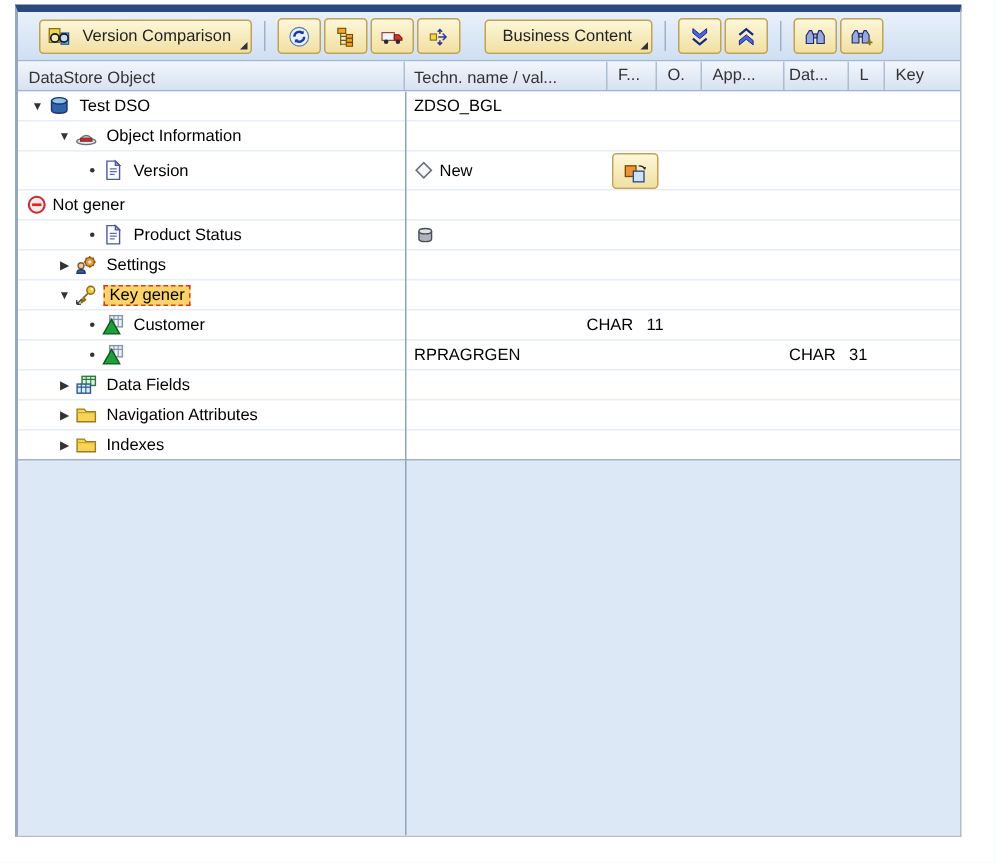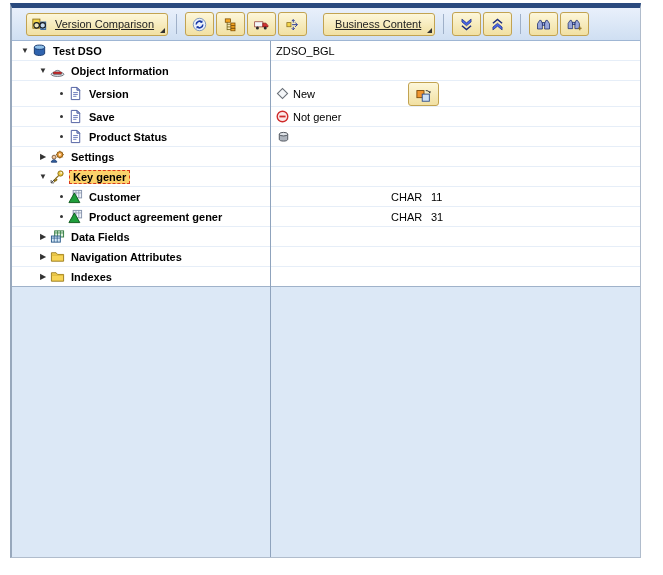--- a/index.html
+++ b/index.html
@@ -20,21 +20,21 @@
     height: 24px; display: inline-flex; align-items: center; gap: 4px;
     background: linear-gradient(#fdf7da, #f1e0a2); border: 1px solid #c2a351;
     border-radius: 3px; padding: 0 5px; font-size: 11px; color: #222;
     position: relative; cursor: default;
   }
   .tbtn.iconbtn { width: 29px; justify-content: center; padding: 0; }
   .tbtn + .tbtn { margin-left: 2px; }
   .dd-tri { position: absolute; right: 2px; bottom: 2px; width: 0; height: 0;
     border-left: 5px solid transparent; border-bottom: 5px solid #333; }
   .tsep { width: 1px; height: 20px; background: #9fb0c8; margin: 0 8px; flex: 0 0 1px; }
-  .tbtn .lblpad { padding-right: 8px; text-decoration: underline; }
+  .tbtn .lblpad { padding-right: 8px; }
   
   .hdr { height: 20px; flex: 0 0 20px; display: flex;
     background: linear-gradient(#f2f6fc, #d7e2f1); border-bottom: 1px solid #9fb6d4;
     font-size: 11px; color: #333; overflow: hidden; }
   .hcell { border-right: 1px solid #aebdd3; padding: 3px 0 0 7px; white-space: nowrap; overflow: hidden; }
   
   .body { flex: 1; position: relative; background: #dce8f6; display: flex; flex-direction: column; overflow: hidden; }
   .rows { background: #fff; }
   .col-divider { position: absolute; left: 258px; top: 0; bottom: 0; width: 1px; background: #8fa3bd; z-index: 5; }
   .row { height: 20px; display: flex; align-items: center; font-size: 11px; color: #000;
@@ -52,21 +52,21 @@
   .ind0 { width: 6px; flex: 0 0 6px; }
   .ind1 { width: 24px; flex: 0 0 24px; }
   .ind2 { width: 42px; flex: 0 0 42px; }
   .toggle { width: 14px; flex: 0 0 14px; text-align: center; font-size: 8px; color: #333; cursor: default; }
   .bullet { width: 14px; flex: 0 0 14px; display: flex; justify-content: center; }
   .bullet i { width: 3px; height: 3px; border-radius: 50%; background: #333; }
   .ticon { width: 16px; height: 15px; flex: 0 0 16px; display: inline-flex; margin-right: 3px; }
   .ticon svg { width: 15px; height: 15px; }
   .vicon { width: 13px; height: 13px; display: inline-flex; }
   .vicon svg { width: 13px; height: 13px; }
-  .nlabel { padding: 0 2px; font-weight: bold; }
+  .nlabel { padding: 0 2px; }
   .nlabel.sel { background: #fbd36b; border: 1px dashed #d93a1e; padding: 0 3px; }
   .filler { flex: 1; background: #dce8f6; }
   .switch-btn {
     position: absolute; left: 396px; top: 1px; width: 31px; height: 24px;
     background: linear-gradient(#fdf7da, #f1e0a2); border: 1px solid #c2a351;
     border-radius: 3px; display: flex; align-items: center; justify-content: center; z-index: 6;
   }
 </style>
 </head>
 <body>
@@ -164,20 +164,30 @@
         <svg viewBox="0 0 20 18">
             <path d="M1.5 14.5v-7l2.6-4h1.8l1.6 4v7z" fill="#9aa8dc" stroke="#1a2a6a"></path>
             <path d="M16.5 14.5v-7l-2.6-4h-1.8l-1.6 4v7z" fill="#9aa8dc" stroke="#1a2a6a"></path>
             <rect x="7.5" y="6" width="3" height="3.2" fill="#9aa8dc" stroke="#1a2a6a"></rect>
             <path d="M14.5 14h5M17 11.5v5" stroke="#8a6d1a" stroke-width="1.6"></path>
           </svg>
       </span>
     </div>
   </div>
 
+  <div class="hdr">
+    <div class="hcell c1">DataStore Object</div>
+    <div class="hcell c2">Techn. name / val...</div>
+    <div class="hcell c3">F...</div>
+    <div class="hcell c4">O.</div>
+    <div class="hcell c5">App...</div>
+    <div class="hcell c6">Dat...</div>
+    <div class="hcell c7">L</div>
+    <div class="hcell c8" style="border-right:none">Key</div>
+  </div>
 
   <div class="body">
     <div class="col-divider"></div>
     <div class="rows">
 
       <div class="row">
         <div class="c1">
             <span class="ind0"></span>
           <span class="toggle">▼</span>
           <span class="ticon">
@@ -254,34 +264,20 @@
                 <rect x="3" y="4" width="8" height="8" fill="#f0952e" stroke="#7a4a08"></rect>
                 <rect x="9" y="8" width="8" height="8" fill="#cfe2f6" stroke="#2a4a8a"></rect>
                 <path d="M13 4a4.5 3.5 0 0 1 4.5 2.3" fill="none" stroke="#222"></path>
                 <path d="M17.8 7.2l.8-2.4-2.5.5z" fill="#222"></path>
               </svg>
           </span>
         </div>
       </div>
 
       <div class="row">
-        <div class="c1">
-            <span class="ind2"></span>
-          <span class="bullet">
-              <i></i>
-            </span>
-          <span class="ticon">
-            <svg viewBox="0 0 16 16">
-                <path d="M3.5 1.5h6l3 3v10h-9z" fill="#fff" stroke="#4a5a9e"></path>
-                <path d="M9.5 1.5v3h3z" fill="#b9c6e8" stroke="#4a5a9e"></path>
-                <path d="M5.5 7h5M5.5 9h5M5.5 11h3.5" stroke="#5b6cb4" stroke-width="0.9"></path>
-              </svg>
-          </span>
-          <span class="nlabel">Save</span>
-        </div>
         <div class="c2">
           <span class="vicon">
             <svg viewBox="0 0 13 13">
                 <circle cx="6.5" cy="6.5" r="5.3" fill="#fbe9e9" stroke="#cf2b2b" stroke-width="1.4"></circle>
                 <rect x="3.4" y="5.6" width="6.2" height="1.8" fill="#cf2b2b"></rect>
               </svg>
           </span>
           <span>Not gener</span>
         </div>
         <div class="c3"></div>
@@ -399,22 +395,22 @@
           <span class="bullet">
               <i></i>
             </span>
           <span class="ticon">
             <svg viewBox="0 0 16 16">
                 <rect x="5.5" y="1.5" width="9" height="8" fill="#eef2f8" stroke="#8593ab"></rect>
                 <path d="M5.5 4.2h9M8.5 1.5v8M11.5 1.5v8" stroke="#8593ab" stroke-width="0.8"></path>
                 <path d="M1 14.5L6.8 4.2l5.8 10.3z" fill="#1f9e3c" stroke="#0c5a1c"></path>
               </svg>
           </span>
-          <span class="nlabel">Product agreement gener</span>
-        </div>
+        </div>
+        <div class="c2">RPRAGRGEN</div>
         <div class="c3"></div>
           <div class="c4"></div>
           <div class="c5"></div>
         <div class="c6">CHAR</div>
         <div class="c7">31</div>
         <div class="c8"></div>
       </div>
 
       <div class="row">
         <div class="c1">

